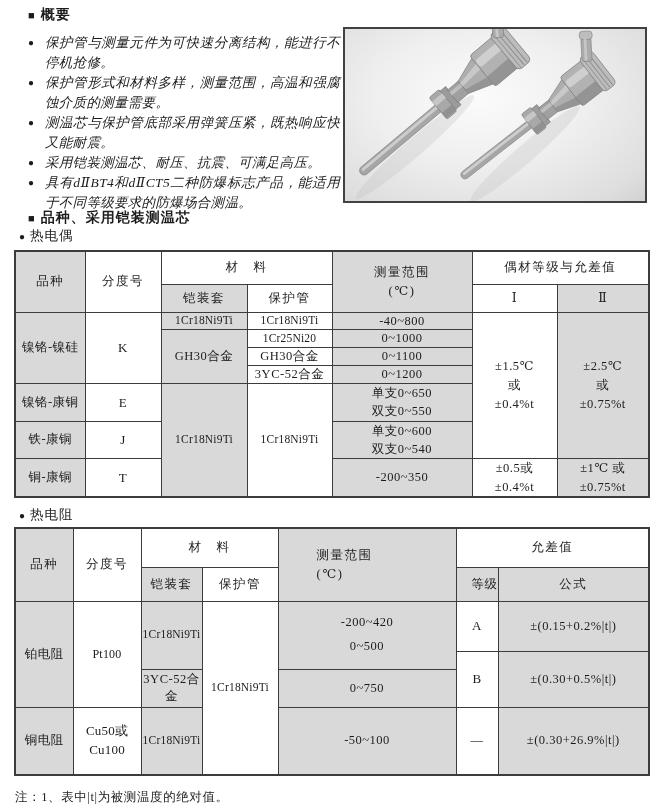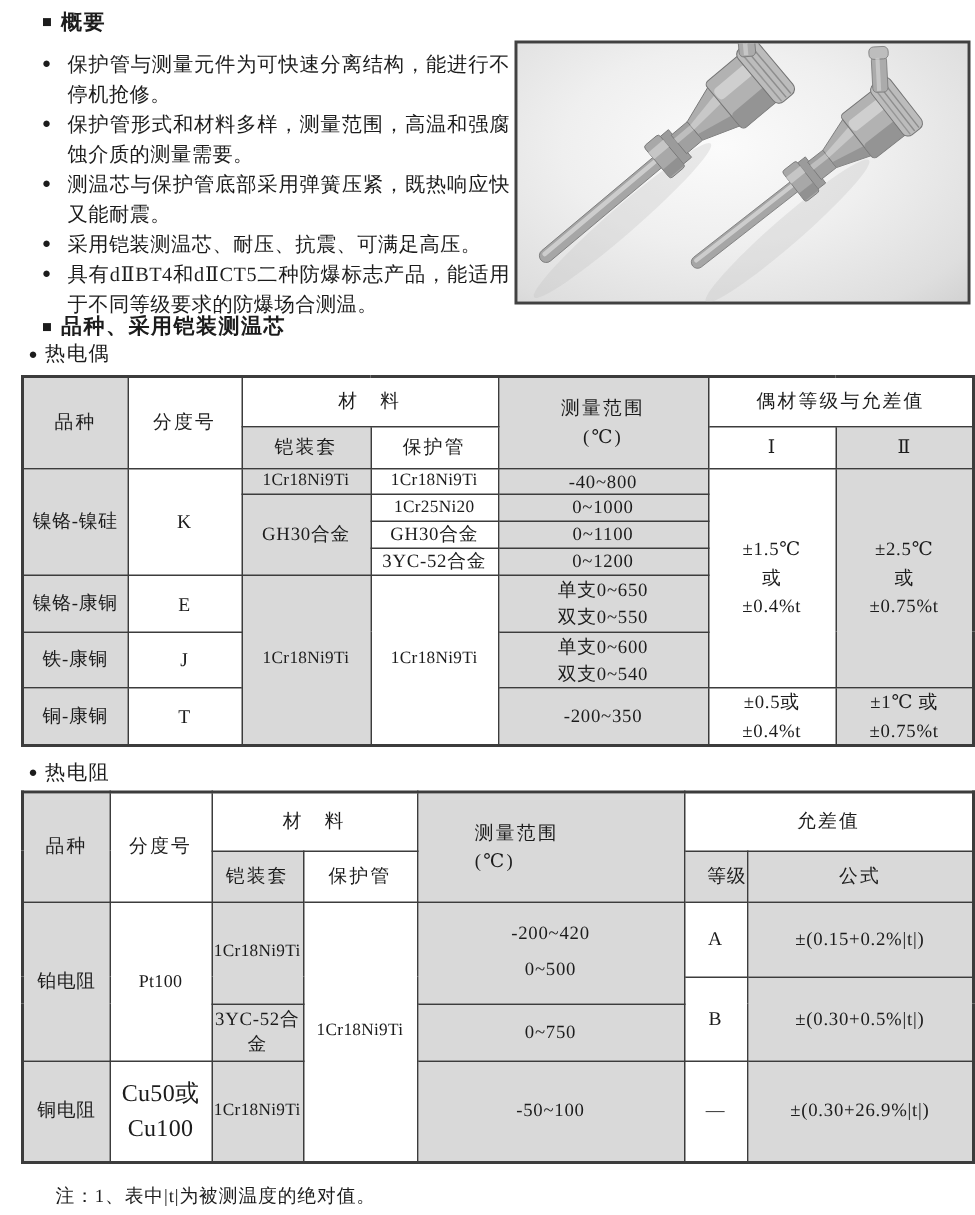--- a/index.html
+++ b/index.html
@@ -13,41 +13,41 @@
   .sec-title .sq{font-size:11px;margin-right:6px;letter-spacing:0;}
   .sub-title{position:absolute;display:flex;align-items:center;font-size:13.5px;letter-spacing:1px;}
   .sub-title .dot{font-size:10px;margin-right:5px;letter-spacing:0;}
   
   .overview{position:absolute;left:28px;top:6px;width:318px;}
   .ov-title{display:flex;align-items:center;font-weight:bold;font-size:14px;letter-spacing:1px;height:18px;}
   .ov-title .sq{font-size:11px;margin-right:6px;letter-spacing:0;}
   .bullets{margin-top:9px;}
   .bullet{display:flex;}
   .bullet .dot{flex:none;width:17px;font-size:10px;line-height:20px;}
-  .bullet .btxt{width:295px;font-size:13.5px;line-height:20px;letter-spacing:0.3px;text-align:justify;}
+  .bullet .btxt{width:295px;font-size:13.5px;line-height:20px;letter-spacing:0.3px;text-align:justify;font-style:italic;}
   
   .photo{position:absolute;left:343px;top:27px;width:304px;height:176px;box-sizing:border-box;
     border:2px solid #414141;
     background:radial-gradient(ellipse at 45% 40%, #fbfbfb 0%, #efefef 45%, #dedede 85%, #d2d2d2 100%);}
   .photo svg{display:block;}
   
   table{border-collapse:collapse;table-layout:fixed;position:absolute;left:14px;
     border:2px solid #3c3c3c;background:#ffffff;}
   td{border:1px solid #3c3c3c;text-align:center;vertical-align:middle;
     font-size:12.5px;padding:0;line-height:1.35;letter-spacing:0.5px;overflow:hidden;}
   td.g{background:#d9d9d9;}
   td.pre{white-space:pre-line;}
   td.lat{font-size:11.5px;letter-spacing:0.2px;}
   td.hd{letter-spacing:1.5px;}
   td.rng{line-height:1.45;}
   td.rng2{line-height:1.9;}
   td.tol{line-height:1.5;}
   .t1{top:250px;width:634px;}
   .t2{top:527px;width:634px;}
-  .note{position:absolute;left:15px;top:789px;font-size:12.5px;letter-spacing:0.6px;margin-left:22px;}
+  .note{position:absolute;left:15px;top:789px;font-size:12.5px;letter-spacing:0.6px;}
 </style>
 </head>
 <body>
 
 <div class="overview">
   <div class="ov-title">
     <span class="sq">■</span>
     <span>概要</span>
   </div>
   <div class="bullets">
@@ -263,21 +263,21 @@
   <tr style="height:18px">
     <td rowspan="2" style="font-size:13px;">B</td>
     <td class="g" rowspan="2">±(0.30+0.5%|t|)</td>
   </tr>
   <tr style="height:38px">
     <td class="g">3YC-52合金</td>
     <td class="g">0~750</td>
   </tr>
   <tr style="height:68px">
     <td class="g">铜电阻</td>
-    <td class="pre lat rng" style="font-size:16px;">Cu50或
+    <td class="pre lat rng" style="font-size:13px;">Cu50或
 Cu100</td>
     <td class="g lat">1Cr18Ni9Ti</td>
     <td class="g">-50~100</td>
     <td>—</td>
     <td class="g">±(0.30+26.9%|t|)</td>
   </tr>
 </tbody>
   </table>
 
 <div class="note">注：1、表中|t|为被测温度的绝对值。</div>

